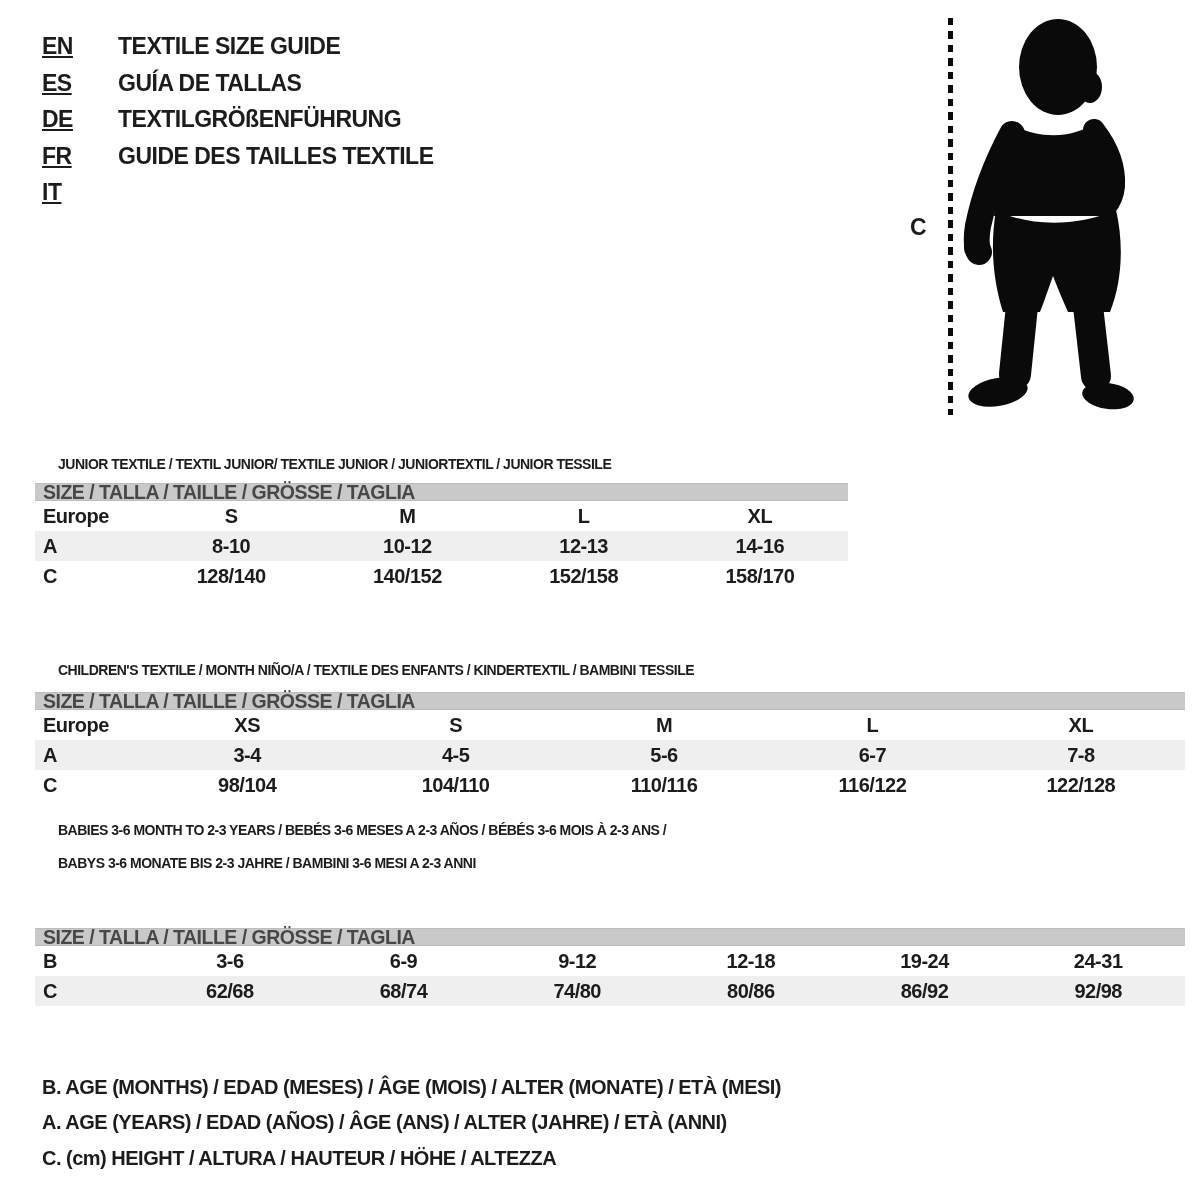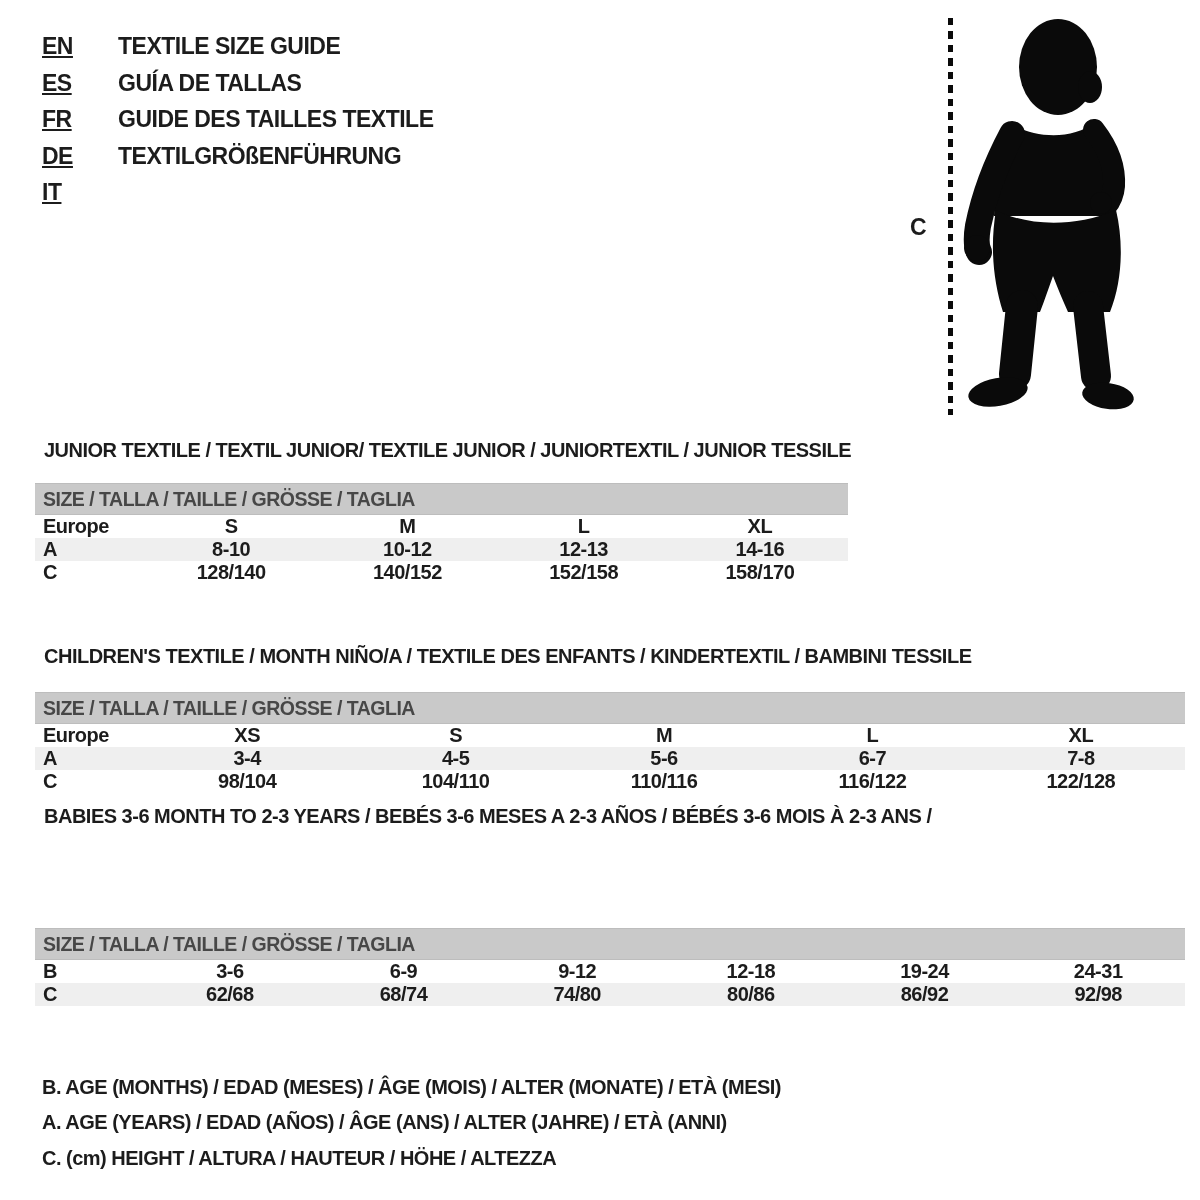--- a/index.html
+++ b/index.html
@@ -16,32 +16,32 @@
   .lang-row { display:flex; }
   .lang-code { width:76px; flex:none;text-decoration:underline; }
   
   .dash-line {
     position:absolute; left:948px; top:18px; width:5px; height:397px;
     background:repeating-linear-gradient(to bottom, var(--sil,#161616) 0 7px, transparent 7px 13.5px);
   }
   .c-label { position:absolute; left:910px; top:214px; font-size:23px; }
   .baby { position:absolute; left:960px; top:14px; width:186px; height:408px; }
   
-  .sec-title { position:absolute; left:42px; margin:2px; font-size:20px; line-height:22px; font-weight:700; }
+  .sec-title { position:absolute; left:42px; margin:16px; font-size:14px; line-height:22px; font-weight:700; }
   .two-line { line-height:32.5px; }
   
   .tbl { position:absolute; left:35px; font-size:20px; }
   .w-junior { width:813px; }
   .w-wide { width:1150px; }
   .thead {
-    height:32px; background:var(--head-bg,#c9c9c9); color:var(--head-fg,#474747);
+    height:18px; background:var(--head-bg,#c9c9c9); color:var(--head-fg,#474747);
     display:flex; align-items:center; padding-left:8px; font-size:19.5px;
     border-top:1px solid #bdbdbd; border-bottom:1px solid #bdbdbd; box-sizing:border-box;
   }
-  .trow { display:flex; align-items:center; height:23px; }
+  .trow { display:flex; align-items:center; height:30px; }
   .trow.shaded { background:var(--alt-bg,#efefef); }
   .lbl { width:100px; padding-left:8px; flex:none; }
   .cell { flex:1 1 0; text-align:center; }
   
   .legend { position:absolute; left:42px; font-size:20px; line-height:35.3px; }
 </style>
 </head>
 <body>
 
 <div id="canvas" style="--page-bg: #ffffff; --ink: #1c1c1c; --head-bg: #c9c9c9; --head-fg: #474747; --alt-bg: #efefef; --sil: #0a0a0a;">
@@ -49,26 +49,26 @@
   <div class="langs">
     <div class="lang-row">
       <span class="lang-code">EN</span>
       <span class="lang-title">TEXTILE SIZE GUIDE</span>
     </div>
     <div class="lang-row">
       <span class="lang-code">ES</span>
       <span class="lang-title">GUÍA DE TALLAS</span>
     </div>
     <div class="lang-row">
+      <span class="lang-code">DE</span>
+      <span class="lang-title">TEXTILGRÖßENFÜHRUNG</span>
+    </div>
+    <div class="lang-row">
       <span class="lang-code">FR</span>
       <span class="lang-title">GUIDE DES TAILLES TEXTILE</span>
-    </div>
-    <div class="lang-row">
-      <span class="lang-code">DE</span>
-      <span class="lang-title">TEXTILGRÖßENFÜHRUNG</span>
     </div>
     <div class="lang-row">
       <span class="lang-code">IT</span>
     </div>
   </div>
 
   <div class="dash-line"></div>
   <div class="c-label">C</div>
   <svg class="baby" viewBox="0 0 186 408" xmlns="http://www.w3.org/2000/svg">
     <g fill="#0a0a0a" stroke="#0a0a0a">
@@ -143,20 +143,21 @@
       <span class="cell">98/104</span>
       <span class="cell">104/110</span>
       <span class="cell">110/116</span>
       <span class="cell">116/122</span>
       <span class="cell">122/128</span>
     </div>
   </div>
 
   <h2 class="sec-title two-line" style="top:798px">
     <div>BABIES 3-6 MONTH TO 2-3 YEARS / BEBÉS 3-6 MESES A 2-3 AÑOS / BÉBÉS 3-6 MOIS À 2-3 ANS /</div>
+    <div>BABYS 3-6 MONATE BIS 2-3 JAHRE / BAMBINI 3-6 MESI A 2-3 ANNI</div>
   </h2>
   <div class="tbl w-wide" style="top:928px">
     <div class="thead">SIZE / TALLA / TAILLE / GRÖSSE / TAGLIA</div>
     <div class="trow">
       <span class="lbl">B</span>
       <span class="cell">3-6</span>
       <span class="cell">6-9</span>
       <span class="cell">9-12</span>
       <span class="cell">12-18</span>
       <span class="cell">19-24</span>

